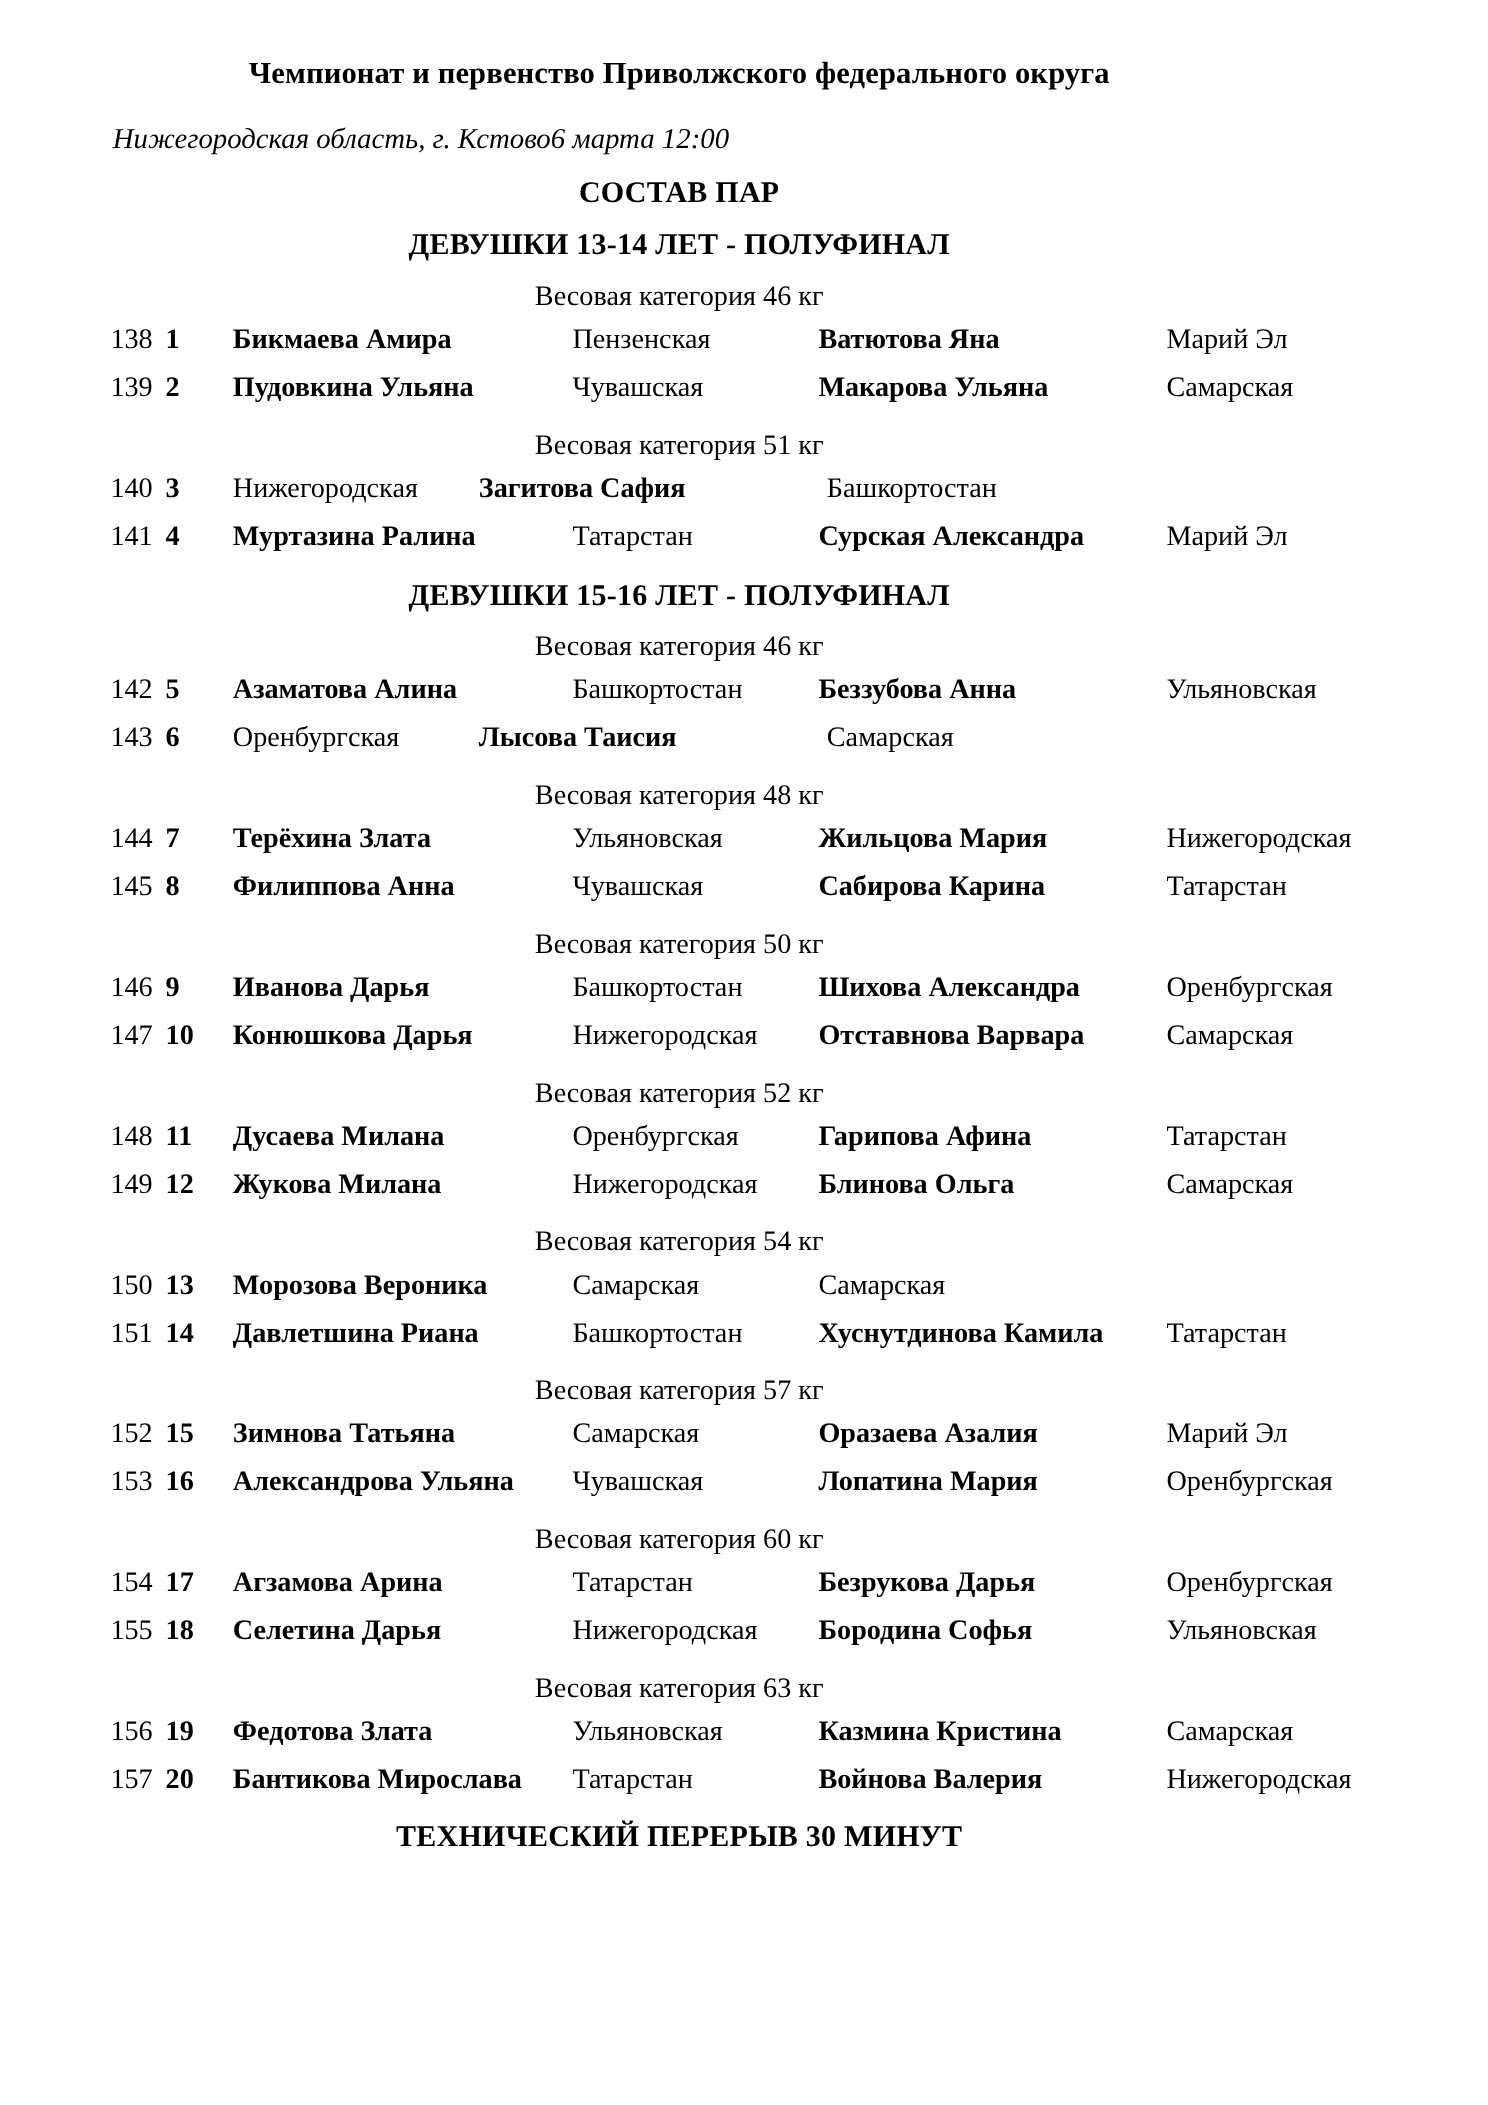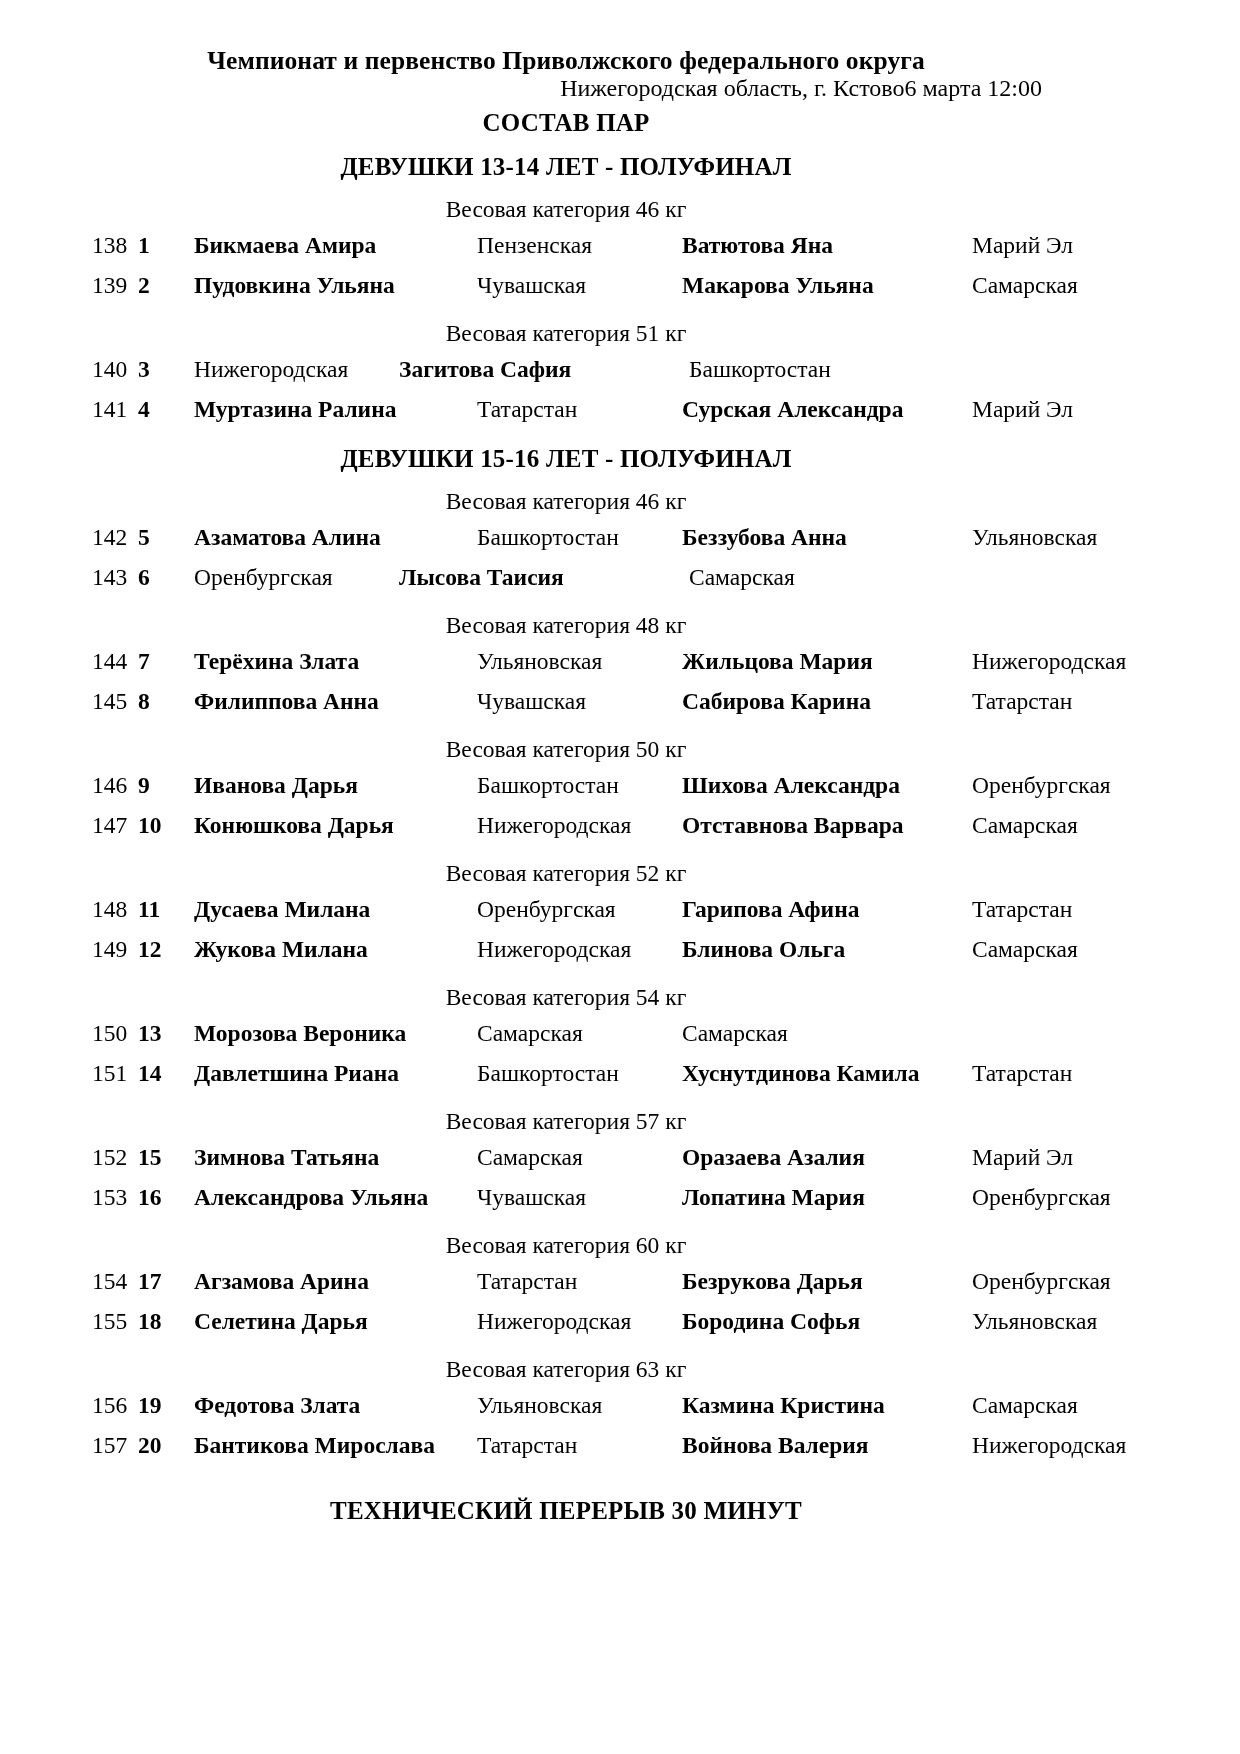--- a/index.html
+++ b/index.html
@@ -28,48 +28,50 @@
   .doc-title {
     text-align: center;
     font-weight: bold;
     font-size: 25.5px;
     line-height: 1.15;
     margin: 8px 0 0 0;
     letter-spacing: 0.1px;
   }
   .meta-row {
     display: flex;
-    justify-content: flex-end;
+    justify-content: flex-start;
     align-items: baseline;
     font-size: 24px;
+    margin-top: 28px;
     padding: 0 10px 0 14px;
+    font-style: italic;
   }
   .meta-left, .meta-right { white-space: nowrap; }
 
   .section-title {
     text-align: center;
     font-weight: bold;
     font-size: 25px;
-    margin-top: 7px;
+    margin-top: 17px;
     letter-spacing: 0.2px;
   }
   .section-title.sub {
     margin-top: 16px;
   }
   .weight-line {
     text-align: center;
     font-size: 23.5px;
     margin-top: 15px;
     margin-bottom: 2px;
   }
   .footer-note {
     text-align: center;
     font-weight: bold;
     font-size: 25px;
-    margin-top: 32px;
+    margin-top: 14px;
     letter-spacing: 0.2px;
   }
 
   
   .pairs { margin: 0; padding: 0; }
   .pair-row {
     display: flex;
     align-items: flex-start;
     font-size: 23.5px;
     height: 40px;

